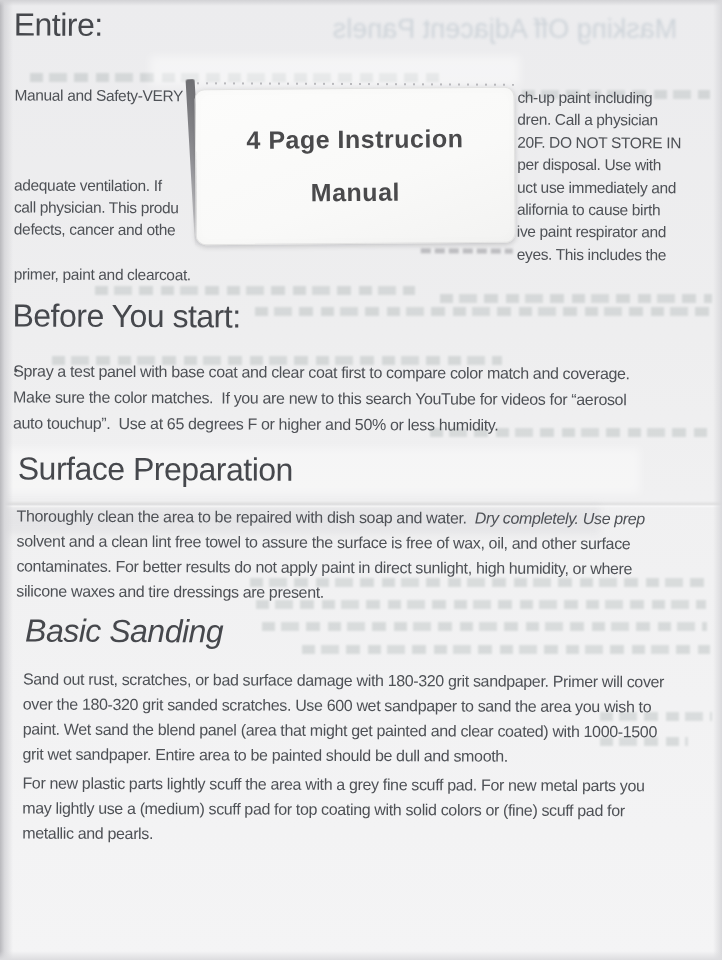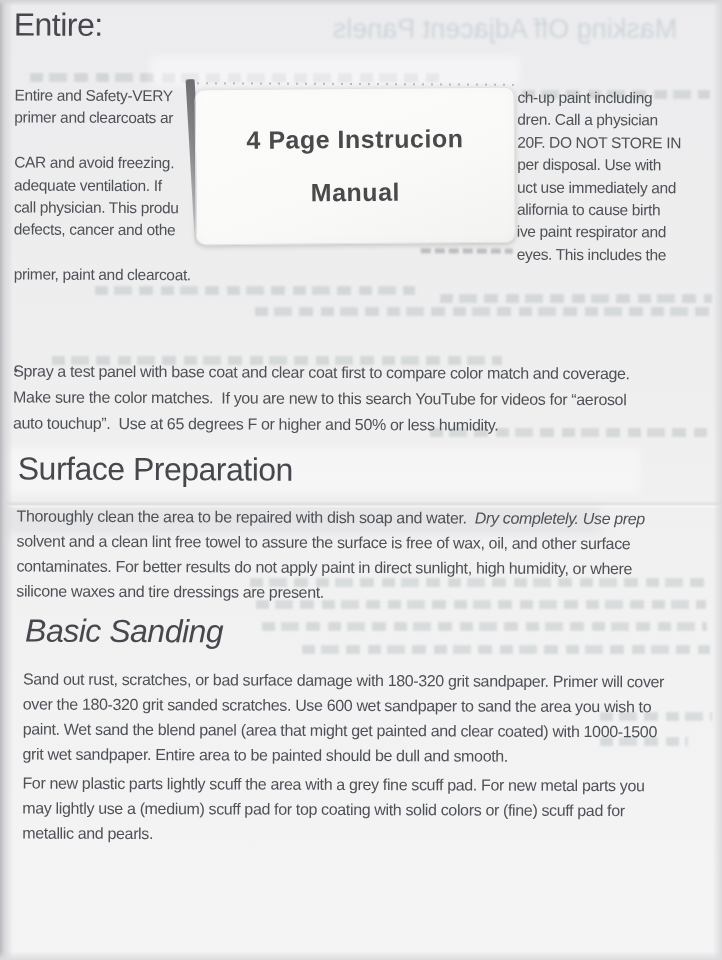--- a/index.html
+++ b/index.html
@@ -73,31 +73,32 @@
   <div class="band" style="left:150px;top:56px;width:370px;height:30px;background:rgba(255,255,255,.45);"></div>
   <div class="band" style="left:0;top:448px;width:640px;height:46px;background:rgba(255,255,255,.40);"></div>
   <div class="band" style="left:0;top:506px;width:600px;height:28px;background:rgba(205,205,210,.30);"></div>
   <div class="fold"></div>
 
   <div class="content">
 
     <h1 style="left:12px;top:8px;">Entire:</h1>
 
     <div class="p warning-p">
-      <div class="wline"><span>Entire and Safety-VERY</span><span class="rfrag">ch-up paint including</span></div>
-      <div class="wline"><span>primer and clearcoats ar</span><span class="rfrag">dren. Call a physician</span></div>
+      <div class="wline"><span>Manual and Safety-VERY</span><span class="rfrag">ch-up paint including</span></div>
+      <div class="wline"><span class="rfrag">dren. Call a physician</span></div>
       <div class="wline"><span class="rfrag">20F. DO NOT STORE IN</span></div>
-      <div class="wline"><span>CAR and avoid freezing.</span><span class="rfrag">per disposal. Use with</span></div>
+      <div class="wline"><span class="rfrag">per disposal. Use with</span></div>
       <div class="wline"><span>adequate ventilation. If</span><span class="rfrag">uct use immediately and</span></div>
       <div class="wline"><span>call physician. This produ</span><span class="rfrag">alifornia to cause birth</span></div>
       <div class="wline"><span>defects, cancer and othe</span><span class="rfrag">ive paint respirator and</span></div>
       <div class="wline"><span class="rfrag">eyes. This includes the</span></div>
       <div class="wline">primer, paint and clearcoat.</div>
     </div>
 
+    <h1 style="left:12px;top:299px;">Before You start:</h1>
     <div class="stray-dot"></div>
     <div class="p" style="left:13px;top:360px;width:700px;line-height:26px;">
       <div class="ln">Spray a test panel with base coat and clear coat first to compare color match and coverage.</div>
       <div class="ln">Make sure the color matches.  If you are new to this search YouTube for videos for “aerosol</div>
       <div class="ln">auto touchup”.  Use at 65 degrees F or higher and 50% or less humidity.</div>
     </div>
 
     <h1 style="left:18px;top:452px;">Surface Preparation</h1>
     <div class="p" style="left:17px;top:505px;width:700px;">
       <div class="ln"><span>Thoroughly clean the area to be repaired with dish soap and water.  </span><span class="ital">Dry completely. Use prep</span></div>

